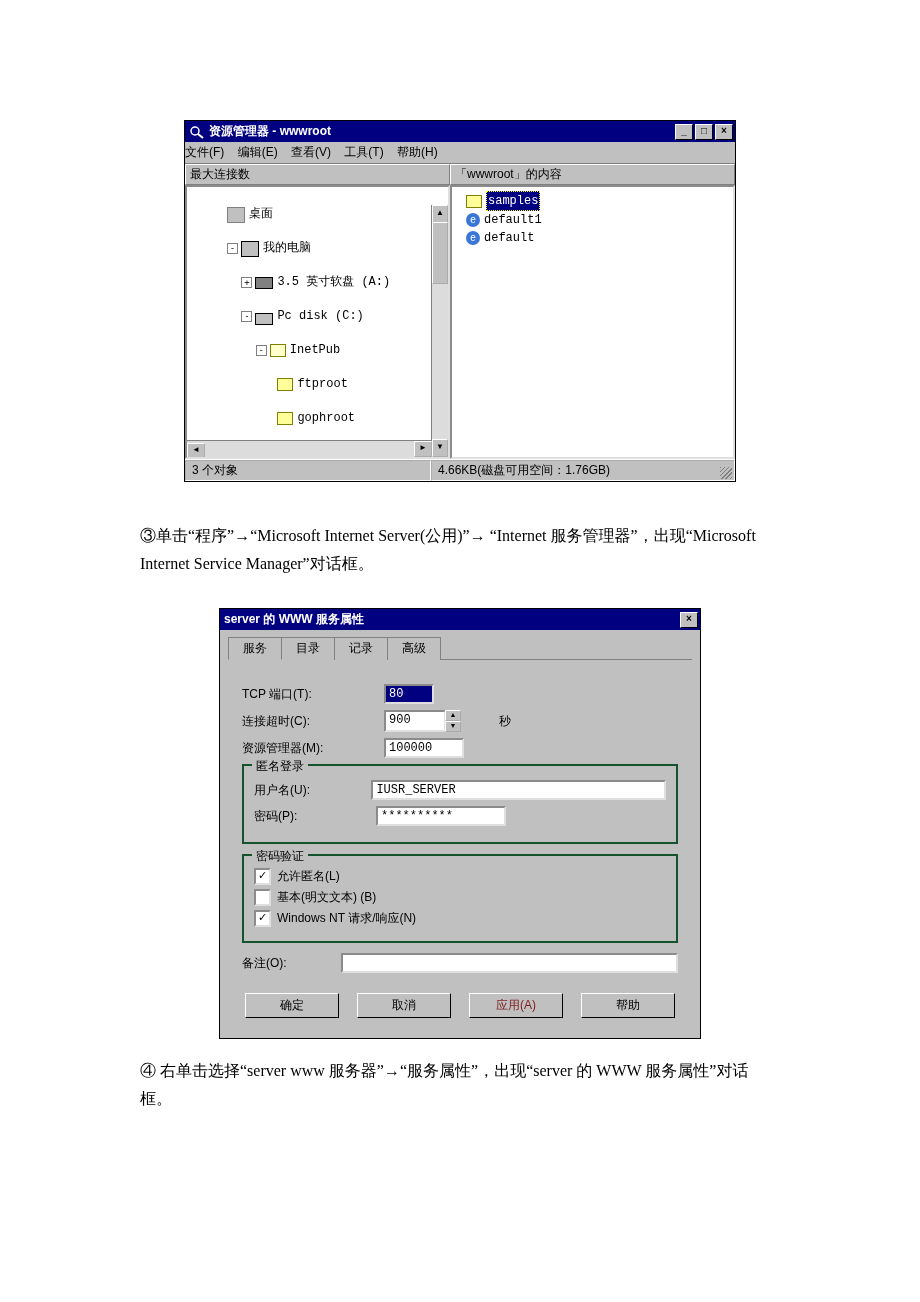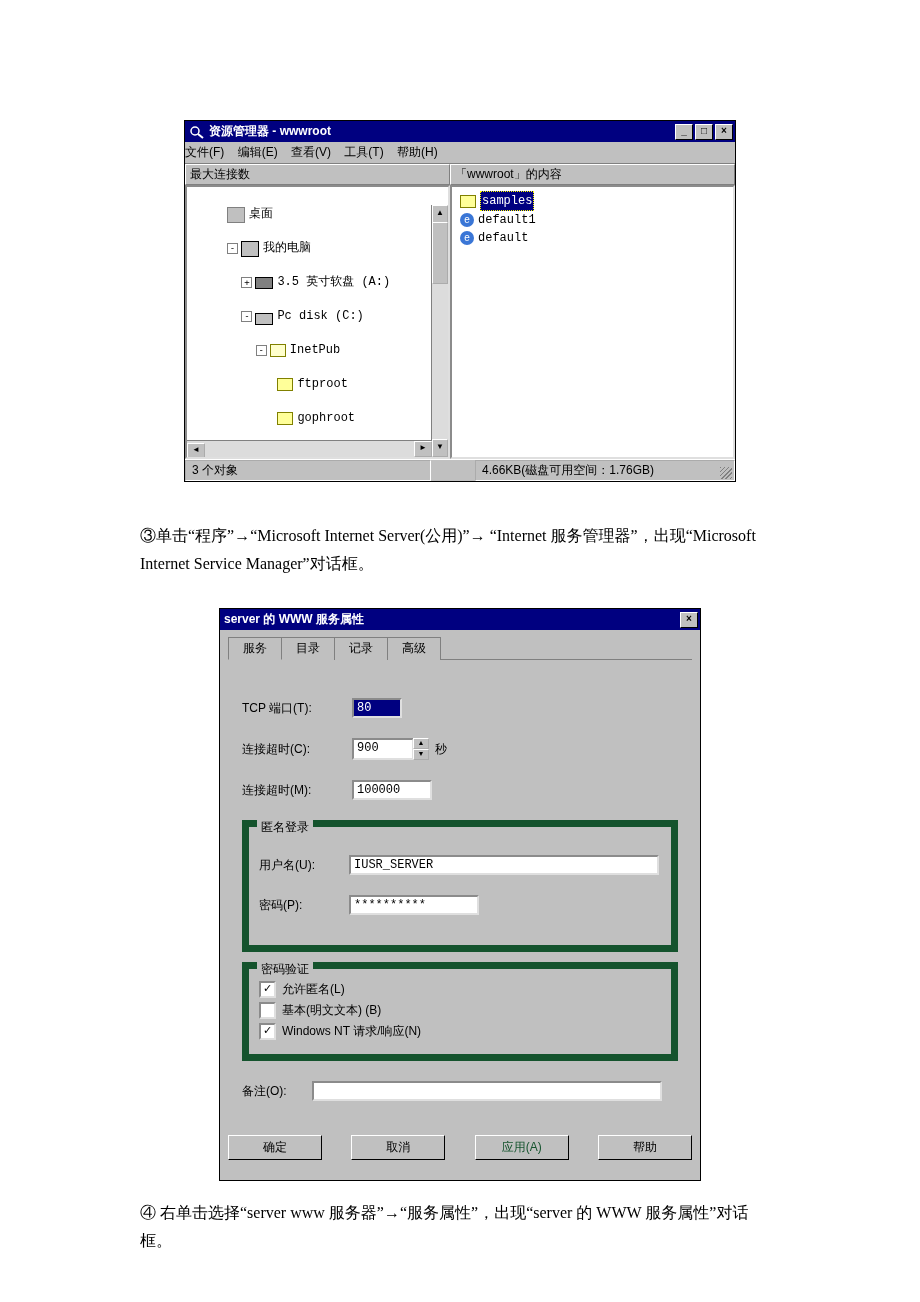--- a/index.html
+++ b/index.html
@@ -64,31 +64,31 @@
   .treerow { display:flex; align-items:center; }
   .ticon-desktop { width:16px;height:14px;background:#c0c0c0;border:1px solid #808080;margin-right:4px; }
   .ticon-mycomp  { width:16px;height:14px;background:#c0c0c0;border:1px solid #000;margin-right:4px; }
   .ticon-floppy  { width:16px;height:10px;background:#808080;border:1px solid #000;margin-right:4px; }
   .ticon-disk    { width:16px;height:10px;background:#c0c0c0;border:1px solid #000;margin-right:4px; position:relative;top:2px;}
   .ticon-folder  { width:14px;height:11px;background:#ffff99;border:1px solid #808000;margin-right:4px; }
   .ticon-folder.open  { background:#ffffcc; }
   .box { display:inline-block;width:9px;height:9px;border:1px solid #808080;background:#fff;text-align:center;font-size:9px;line-height:9px;margin-right:3px;font-family:monospace;}
   .dots { color:#808080; }
   .sel { background:#000080; color:#fff; border:1px dotted #ff0; padding:0 1px;}
-  .filelist { padding:4px 8px; font-family:"Courier New","SimSun",monospace; font-size:12px; line-height:18px;}
+  .filelist { padding:4px 14px; font-family:"Courier New","SimSun",monospace; font-size:12px; line-height:18px;}
   .filelist .row { display:flex; align-items:center; }
   .ie-icon { width:14px;height:14px;border-radius:50%;background:#3a76d6;color:#fff;font-size:10px;line-height:14px;text-align:center;margin-right:4px;font-family:Arial;}
   .scrollbar-v { position:absolute; top:18px; right:0; bottom:0; width:16px; background:#dcdcdc; border-left:1px solid #808080;}
   .sb-btn { height:16px; background:#c0c0c0; border:1px outset #fff; font-size:8px; text-align:center; line-height:14px;}
   .sb-thumb { position:absolute; left:0; right:0; top:17px; height:60px; background:#c0c0c0; border:1px outset #fff;}
   .sb-btn.bot { position:absolute; bottom:0; left:0; right:0;}
   .scrollbar-h { position:absolute; left:0; right:16px; bottom:0; height:16px; background:#dcdcdc; border-top:1px solid #808080;}
   .sb-btn-h { width:16px; height:14px; background:#c0c0c0; border:1px outset #fff; display:inline-block; font-size:8px; text-align:center; line-height:12px;}
   .sb-btn-h.r { float:right;}
-  .statusbar { display:flex; background:#c0c0c0; border-top:1px solid #fff;gap:44px;}
+  .statusbar { display:flex; background:#c0c0c0; border-top:1px solid #fff;}
   .statuscell { border:1px inset #fff; padding:1px 6px; font-size:12px;}
   .statuscell.a { width:232px; }
   .statuscell.b { flex:1; position:relative;}
   .grip { position:absolute; right:2px; bottom:1px; width:12px;height:12px;
           background:repeating-linear-gradient(135deg,#808080 0 1px,transparent 1px 3px);}
   
   .bodytext { font-size:16px; line-height:28px; margin: 0 0 30px 0; font-family:"SimSun",serif;}
   
   .dlg {
     width: 480px;
@@ -96,42 +96,42 @@
     border: 1px solid #000;
     background: #c0c0c0;
     font-family: "SimSun","MS Sans Serif",sans-serif;
     font-size: 12px;
   }
   .dlg .titlebar { font-size:12px; }
   .dlgbody { padding: 6px 8px 16px 8px; }
   .tabs { display:flex; border-bottom:1px solid #808080; margin-bottom:10px; position:relative;}
   .tab { padding:2px 14px; background:#c0c0c0; border:1px solid #808080; border-bottom:none; margin-right:-1px; position:relative; top:1px;}
   .tab.active { background:#c0c0c0; border-bottom:1px solid #c0c0c0; z-index:2; font-weight:normal;}
-  .formrow { display:flex; align-items:center; margin:20px 0; }
+  .formrow { display:flex; align-items:center; margin:6px 0;gap:32px; }
   .formrow label { width:110px; }
   .txt {
     background:#fff; border:2px inset #dfdfdf; padding:1px 3px; font-family:Liberation Mono, monospace; font-size:12px;
   }
   .txt.sel { background:#000080; color:#fff; border:2px inset #dfdfdf;}
   .spin { display:inline-flex; }
   .spin .btns { display:flex; flex-direction:column; margin-left:-1px;}
   .spin .b { width:14px;height:9px;background:#c0c0c0;border:1px outset #fff;font-size:7px;line-height:7px;text-align:center;}
-  .group { border:7px solid #14532d; margin:6px 0 10px 0; padding:8px 10px 10px 10px; position:relative;}
+  .group { border:2px solid #14532d; margin:6px 0 10px 0; padding:8px 10px 10px 10px; position:relative;}
   .group::before { content: attr(data-legend); position:absolute; top:-8px; left:8px; background:#c0c0c0; padding:0 4px; font-size:12px;}
   .group .formrow label { width:90px; }
   .chk { display:flex; align-items:center; margin:4px 0; }
   .chkbox { width:13px;height:13px;background:#fff;border:2px inset #dfdfdf;margin-right:6px;font-size:11px;line-height:10px;text-align:center;font-family:Arial;}
-  .btnrow { display:flex; justify-content:space-between; gap:18px; padding:10px 0 4px 0; }
+  .btnrow { display:flex; justify-content:center; gap:18px; padding:10px 0 4px 0; }
   .btn {
     min-width:72px; padding:3px 10px; text-align:center;
     background:#c0c0c0;
     border-top:1px solid #fff;border-left:1px solid #fff;border-right:1px solid #000;border-bottom:1px solid #000;
     font-size:12px;
   }
-  .btn.disabled { color:#14532d; }
+  .btn.disabled { color:#7f1d1d; }
   .pad-inner { padding: 8px 14px 4px 14px;}
 </style>
 </head>
 <body>
 
 <div class="page">
 
   <div class="win">
     <div class="titlebar">
       <svg class="ticon" viewBox="0 0 16 14">
@@ -233,21 +233,21 @@
           <span class="spin">
             <span class="txt" style="width:52px">900</span>
             <span class="btns">
                 <span class="b">▲</span>
                 <span class="b">▼</span>
               </span>
           </span>
           <span style="margin-left:6px">秒</span>
         </div>
         <div class="formrow">
-          <label>连接超时(M):</label>
+          <label>资源管理器(M):</label>
           <span class="txt" style="width:70px">100000</span>
         </div>
 
         <div class="group" data-legend="匿名登录">
           <div class="formrow">
             <label>用户名(U):</label>
             <span class="txt" style="width:300px">IUSR_SERVER</span>
           </div>
           <div class="formrow">
             <label>密码(P):</label>

